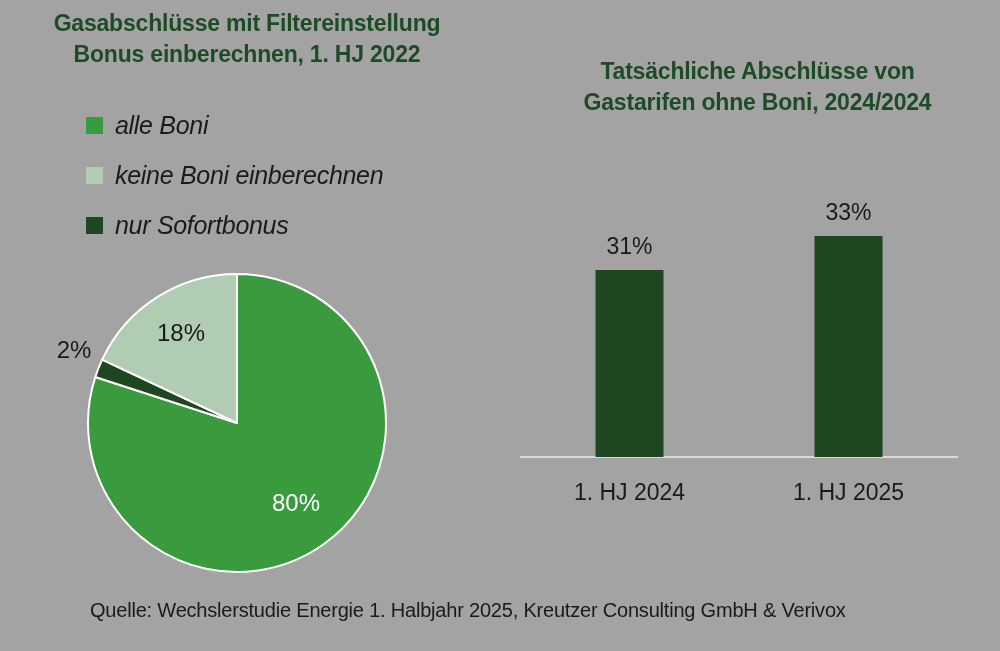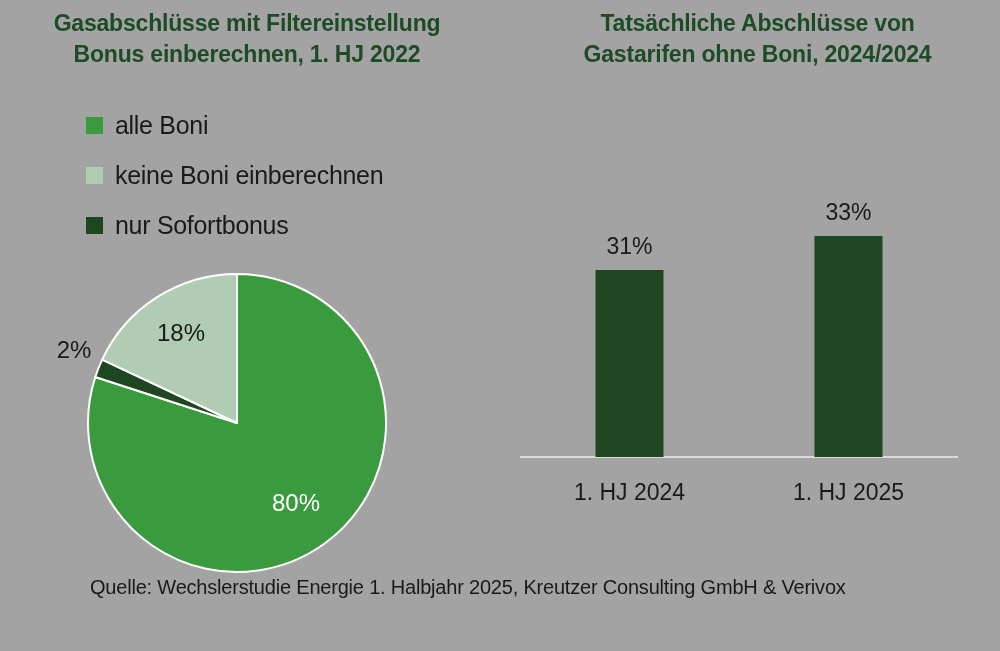--- a/index.html
+++ b/index.html
@@ -9,39 +9,39 @@
   }
   .chart-title{
     position:absolute;top:8px;font-weight:bold;font-size:23px;line-height:31px;
     text-align:center;letter-spacing:-0.2px;
   }
   .chart-title.left{left:0;width:494px;}
   .chart-title.right{left:515px;width:485px;}
   .legend{position:absolute;left:86px;top:100px;}
   .legend-item{display:flex;align-items:center;height:50px;}
   .swatch{width:17px;height:17px;margin-right:12px;flex:none;}
-  .legend-label{font-size:25px;color:#1a1a1a;letter-spacing:-0.3px;white-space:nowrap;}
+  .legend-label{font-size:25px;color:#1a1a1a;letter-spacing:-0.3px;white-space:nowrap;font-style:italic;}
   svg.charts{position:absolute;left:0;top:0;}
   svg text{font-family:"Liberation Sans",sans-serif;}
   .source{
-    position:absolute;left:90px;top:576px;font-size:20px;color:#1a1a1a;
+    position:absolute;left:90px;top:599px;font-size:20px;color:#1a1a1a;
     letter-spacing:-0.2px;white-space:nowrap;
   }
 </style>
 </head>
 <body>
 
 <div class="canvas">
 
   <div class="chart-title left" style="color: rgb(29, 75, 38);">
     <div>Gasabschlüsse mit Filtereinstellung</div>
     <div>Bonus einberechnen, 1. HJ 2022</div>
   </div>
 
-  <div class="chart-title right" style="color: rgb(29, 75, 38);">
+  <div class="chart-title right" style="color: rgb(29, 75, 38); margin-top: 48px;">
     <div>Tatsächliche Abschlüsse von</div>
     <div>Gastarifen ohne Boni, 2024/2024</div>
   </div>
 
   <div class="legend">
     <div class="legend-item">
       <span class="swatch" style="background-color: rgb(58, 154, 62);"></span>
       <span class="legend-label">alle Boni</span>
     </div>
     <div class="legend-item">

